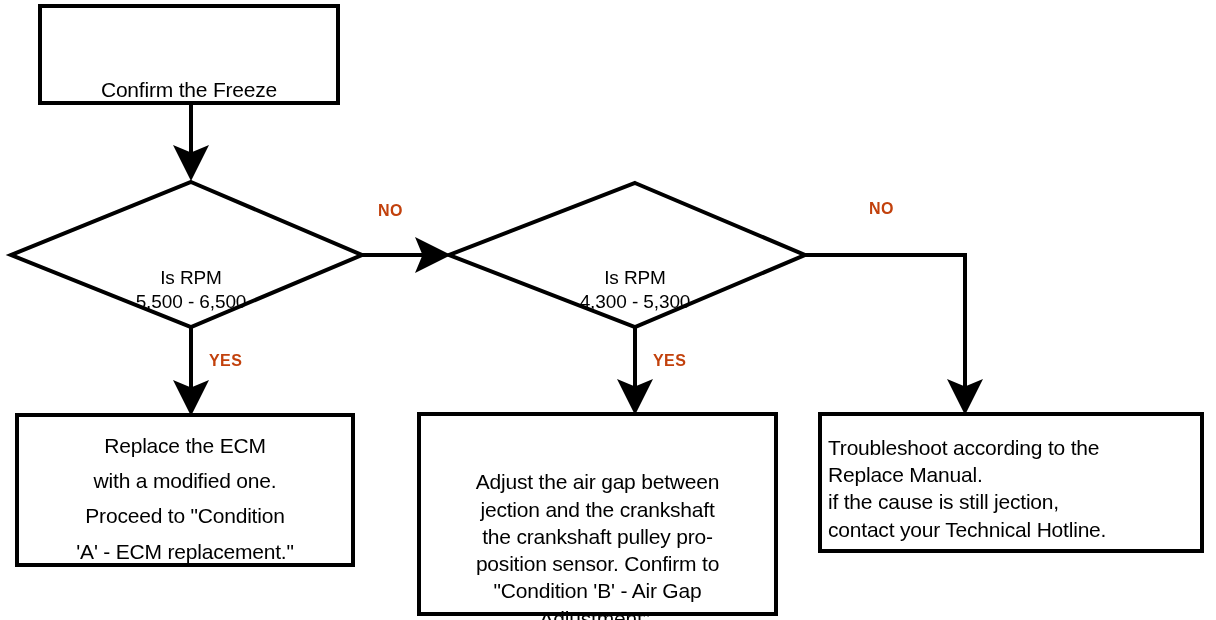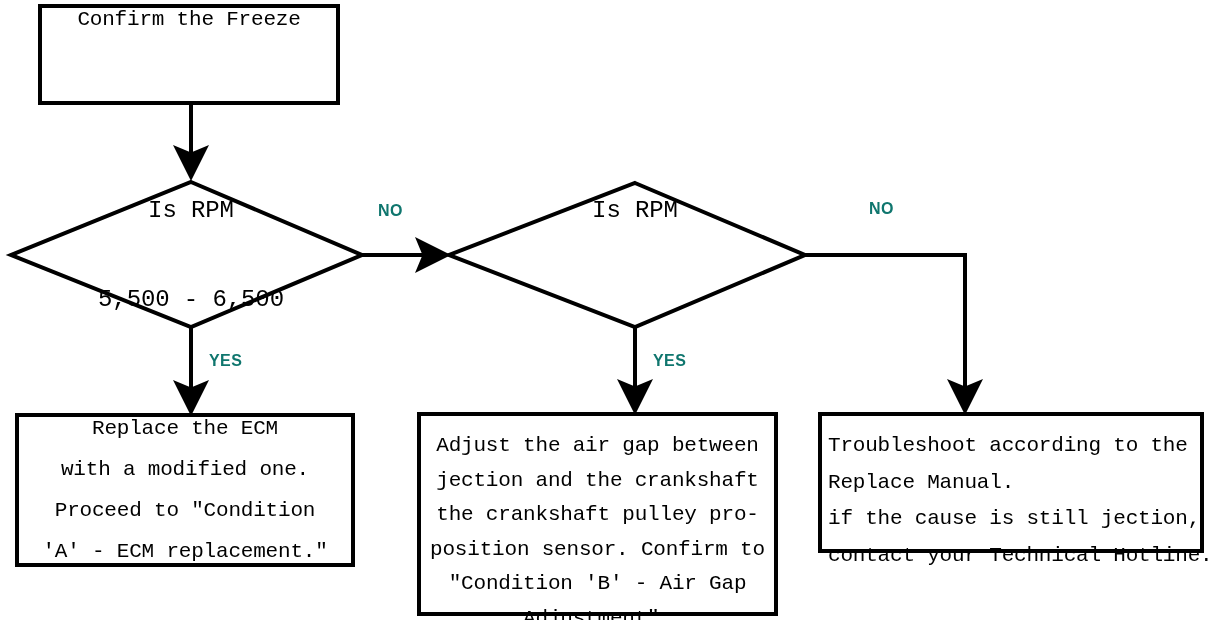--- a/index.html
+++ b/index.html
@@ -20,39 +20,39 @@
     left: 0;
     top: 0;
     width: 1216px;
     height: 620px;
   }
   .node-text {
     position: absolute;
     display: flex;
     flex-direction: column;
     align-items: center;
-    justify-content: space-between;
+    justify-content: flex-end;
     text-align: center;
     color: #000000;
-    font-family: Liberation Mono, monospace;
+    font-family: Liberation Sans, sans-serif;
     line-height: 1.30;
     white-space: pre;
     pointer-events: none;
   }
   .box-text {
     font-size: 21px;
     letter-spacing: -0.2px;
   }
   .diamond-text {
-    font-size: 24px;
+    font-size: 19px;
     letter-spacing: -0.1px;
   }
   .edge-label {
     position: absolute;
-    color: #0f766e;
+    color: #c2410c;
     font-family: "Liberation Sans", sans-serif;
     font-size: 16px;
     font-weight: bold;
     letter-spacing: 0.4px;
     white-space: pre;
   }
   .txt-line { display: block; }
 </style>
 </head>
 <body>
@@ -93,39 +93,40 @@
     <span class="txt-line">Confirm the Freeze</span>
   </div>
 
   <div class="node-text diamond-text" style="left:61px; top:195px; width:260px; height:120px;">
     <span class="txt-line">Is RPM</span>
     <span class="txt-line">5,500 - 6,500</span>
   </div>
 
   <div class="node-text diamond-text" style="left:505px; top:195px; width:260px; height:120px;">
     <span class="txt-line">Is RPM</span>
+    <span class="txt-line">4,300 - 5,300</span>
   </div>
 
   <div class="node-text box-text" style="left:17px; top:415px; width:336px; height:150px;gap:8px;">
     <span class="txt-line">Replace the ECM</span>
     <span class="txt-line">with a modified one.</span>
     <span class="txt-line">Proceed to "Condition</span>
     <span class="txt-line">'A' - ECM replacement."</span>
   </div>
 
   <div class="node-text box-text" style="left:419px; top:432px; width:357px; height:200px;">
     <span class="txt-line">Adjust the air gap between</span>
     <span class="txt-line">jection and the crankshaft</span>
     <span class="txt-line">the crankshaft pulley pro-</span>
     <span class="txt-line">position sensor. Confirm to</span>
     <span class="txt-line">"Condition 'B' - Air Gap</span>
     <span class="txt-line">Adjustment".</span>
   </div>
 
-  <div class="node-text box-text" style="left:828px; top:432px; width:374px; height:137px; align-items:flex-start; text-align:left;">
+  <div class="node-text box-text" style="left:828px; top:406px; width:374px; height:137px; align-items:flex-start; text-align:left;">
     <span class="txt-line">Troubleshoot according to the</span>
     <span class="txt-line">Replace Manual.</span>
     <span class="txt-line">if the cause is still jection,</span>
     <span class="txt-line">contact your Technical Hotline.</span>
   </div>
 
   <div class="edge-label" style="left:378px; top:202px;">NO</div>
 
   <div class="edge-label" style="left:209px; top:352px;">YES</div>
 

